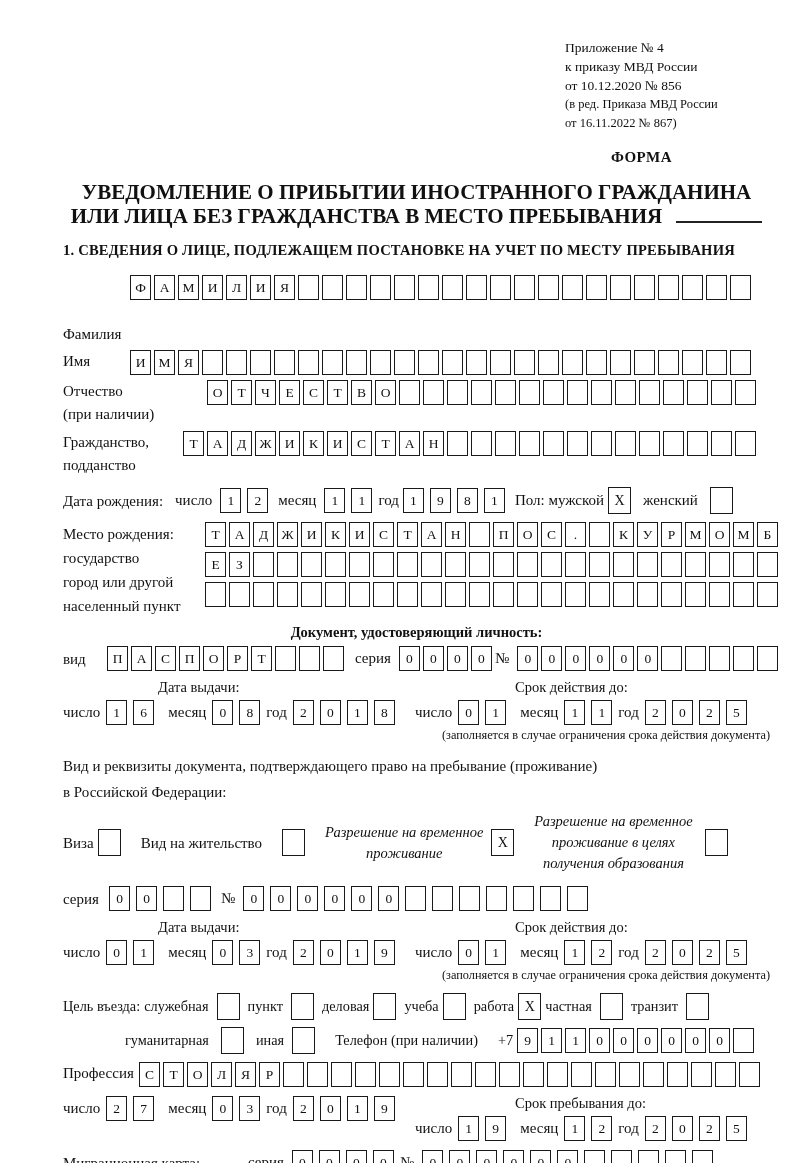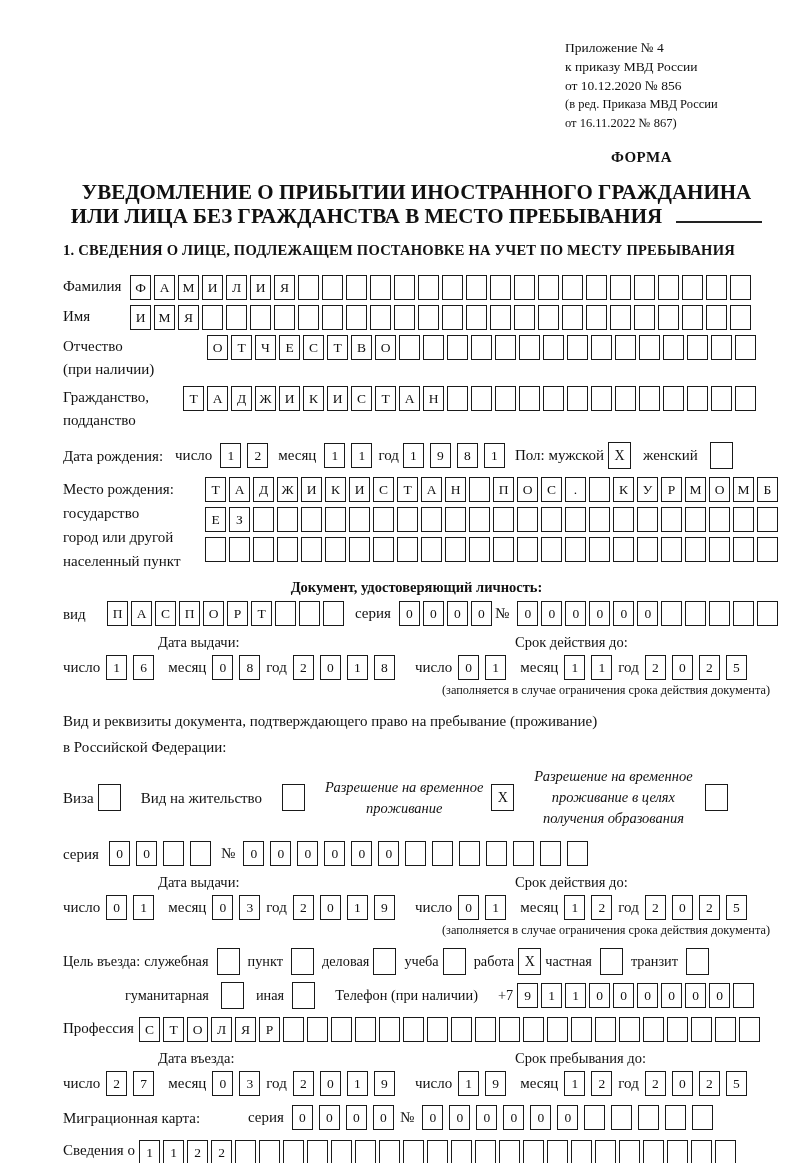--- a/index.html
+++ b/index.html
@@ -70,21 +70,21 @@
   <div class="forma">ФОРМА</div>
 
   <div class="title">
     <div>УВЕДОМЛЕНИЕ О ПРИБЫТИИ ИНОСТРАННОГО ГРАЖДАНИНА</div>
     <div><span>ИЛИ ЛИЦА БЕЗ ГРАЖДАНСТВА В МЕСТО ПРЕБЫВАНИЯ</span><span class="blank"></span></div>
   </div>
 
   <div class="sec1">1. СВЕДЕНИЯ О ЛИЦЕ, ПОДЛЕЖАЩЕМ ПОСТАНОВКЕ НА УЧЕТ ПО МЕСТУ ПРЕБЫВАНИЯ</div>
 
   <div class="row" style="margin-top:16px;">
-    <div class="lbl" style="width:67px;">Фамилия</div>
+    <div class="lbl" style="width:67px;margin-top:48px;">Фамилия</div>
     <div class="cells">
         <span class="cell">Ф</span>
         <span class="cell">А</span>
         <span class="cell">М</span>
         <span class="cell">И</span>
         <span class="cell">Л</span>
         <span class="cell">И</span>
         <span class="cell">Я</span>
         <span class="cell"></span>
         <span class="cell"></span>
@@ -614,21 +614,20 @@
         <span class="cell"></span>
         <span class="cell"></span>
         <span class="cell"></span>
         <span class="cell"></span>
         <span class="cell"></span>
       </div>
   </div>
 
   <div class="dp">
     <div class="dp-left">
-      <div class="dp-head">Дата въезда:</div>
       <div class="dp-row">
         <span class="dlbl">число</span>
         <span class="cells dgroup">
             <span class="cell">2</span>
             <span class="cell">7</span>
           </span>
         <span class="gap8"></span>
         <span class="dlbl">месяц</span>
         <span class="cells dgroup">
             <span class="cell">0</span>

